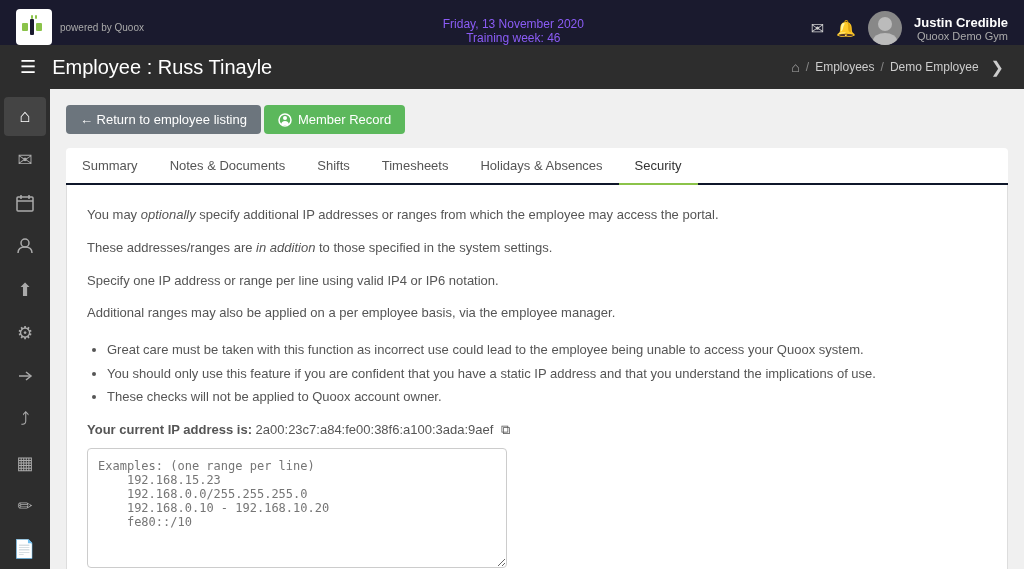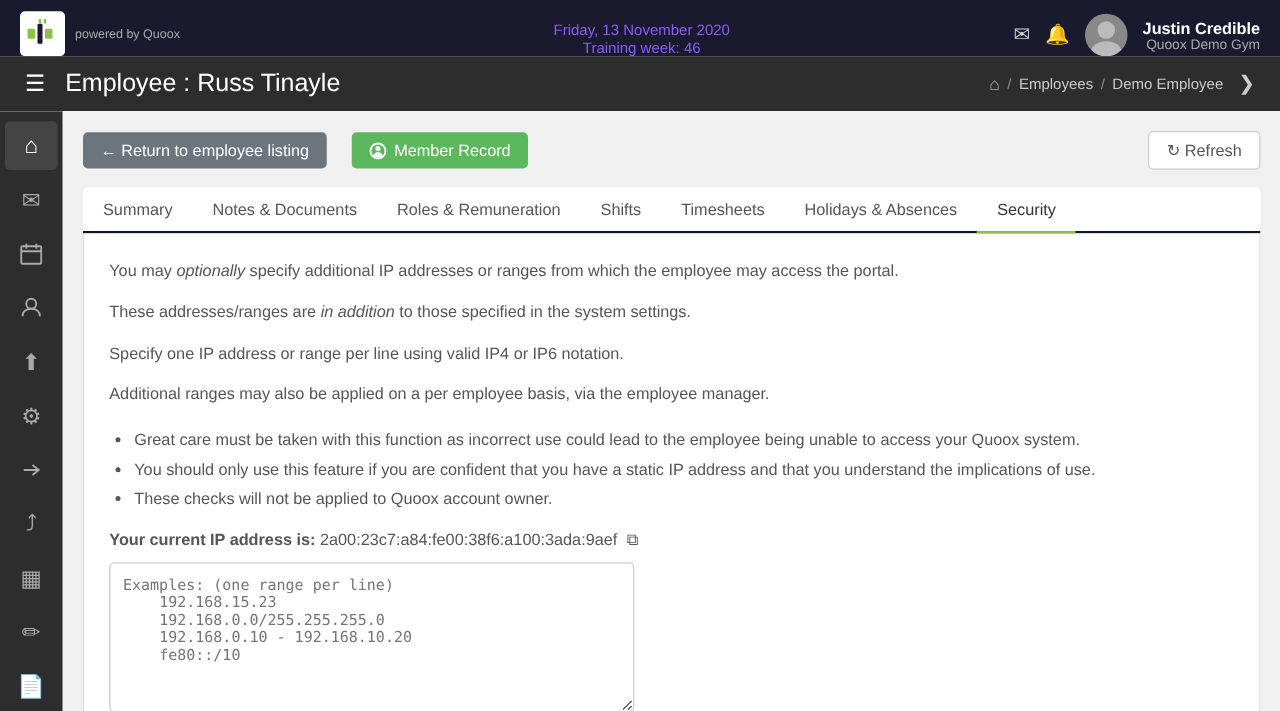--- a/index.html
+++ b/index.html
@@ -49,21 +49,21 @@
 
     
     .content { flex: 1; overflow: auto; padding: 16px; background: #f0f0f0; }
 
     
     .action-bar { display: flex; justify-content: space-between; align-items: center; margin-bottom: 14px; }
     .btn { display: inline-flex; align-items: center; gap: 6px; padding: 7px 14px; border-radius: 4px; border: none; cursor: pointer; font-size: 13px; font-weight: 500; }
     .btn-default { background: #6c757d; color: #fff; }
     .btn-green { background: #5cb85c; color: #fff; }
     .btn-outline { background: #fff; color: #555; border: 1px solid #ccc; }
-    .left-btns { display: flex; gap: 20px; }
+    .left-btns { display: flex; gap: 3px; }
 
     
     .tabs { display: flex; border-bottom: 2px solid #0f172a; margin-bottom: 0; background: #fff; border-radius: 4px 4px 0 0; }
     .tab {
       padding: 10px 16px; cursor: pointer; color: #555; font-size: 13px; border-bottom: 2px solid transparent;
       margin-bottom: -2px; white-space: nowrap;
     }
     .tab.active { color: #333; border-bottom: 2px solid #8bc34a; font-weight: 500; }
 
     
@@ -176,27 +176,25 @@
         <button class="btn btn-default">← Return to employee listing</button>
         <button class="btn btn-green">
           <svg width="14" height="14" viewBox="0 0 14 14" fill="none" style="flex-shrink:0">
             <circle cx="7" cy="7" r="6" stroke="#fff" stroke-width="1.5"></circle>
             <circle cx="7" cy="5" r="2" fill="#fff"></circle>
             <path d="M3 12c0-2.5 1.8-4 4-4s4 1.5 4 4" fill="#fff"></path>
           </svg>
           <span>Member Record</span>
         </button>
       </div>
-      <button class="btn btn-outline">↻ Refresh</button>
     </div>
 
     <div class="tabs">
       <div class="tab"><span>Summary</span></div>
       <div class="tab"><span>Notes &amp; Documents</span></div>
-      <div class="tab"><span>Roles &amp; Remuneration</span></div>
       <div class="tab"><span>Shifts</span></div>
       <div class="tab"><span>Timesheets</span></div>
       <div class="tab"><span>Holidays &amp; Absences</span></div>
       <div class="tab active"><span>Security</span></div>
     </div>
 
     <div class="tab-content">
       <p class="info-text">
         You may <em>optionally</em> specify additional IP addresses or ranges from which the employee may access the portal.
       </p>

